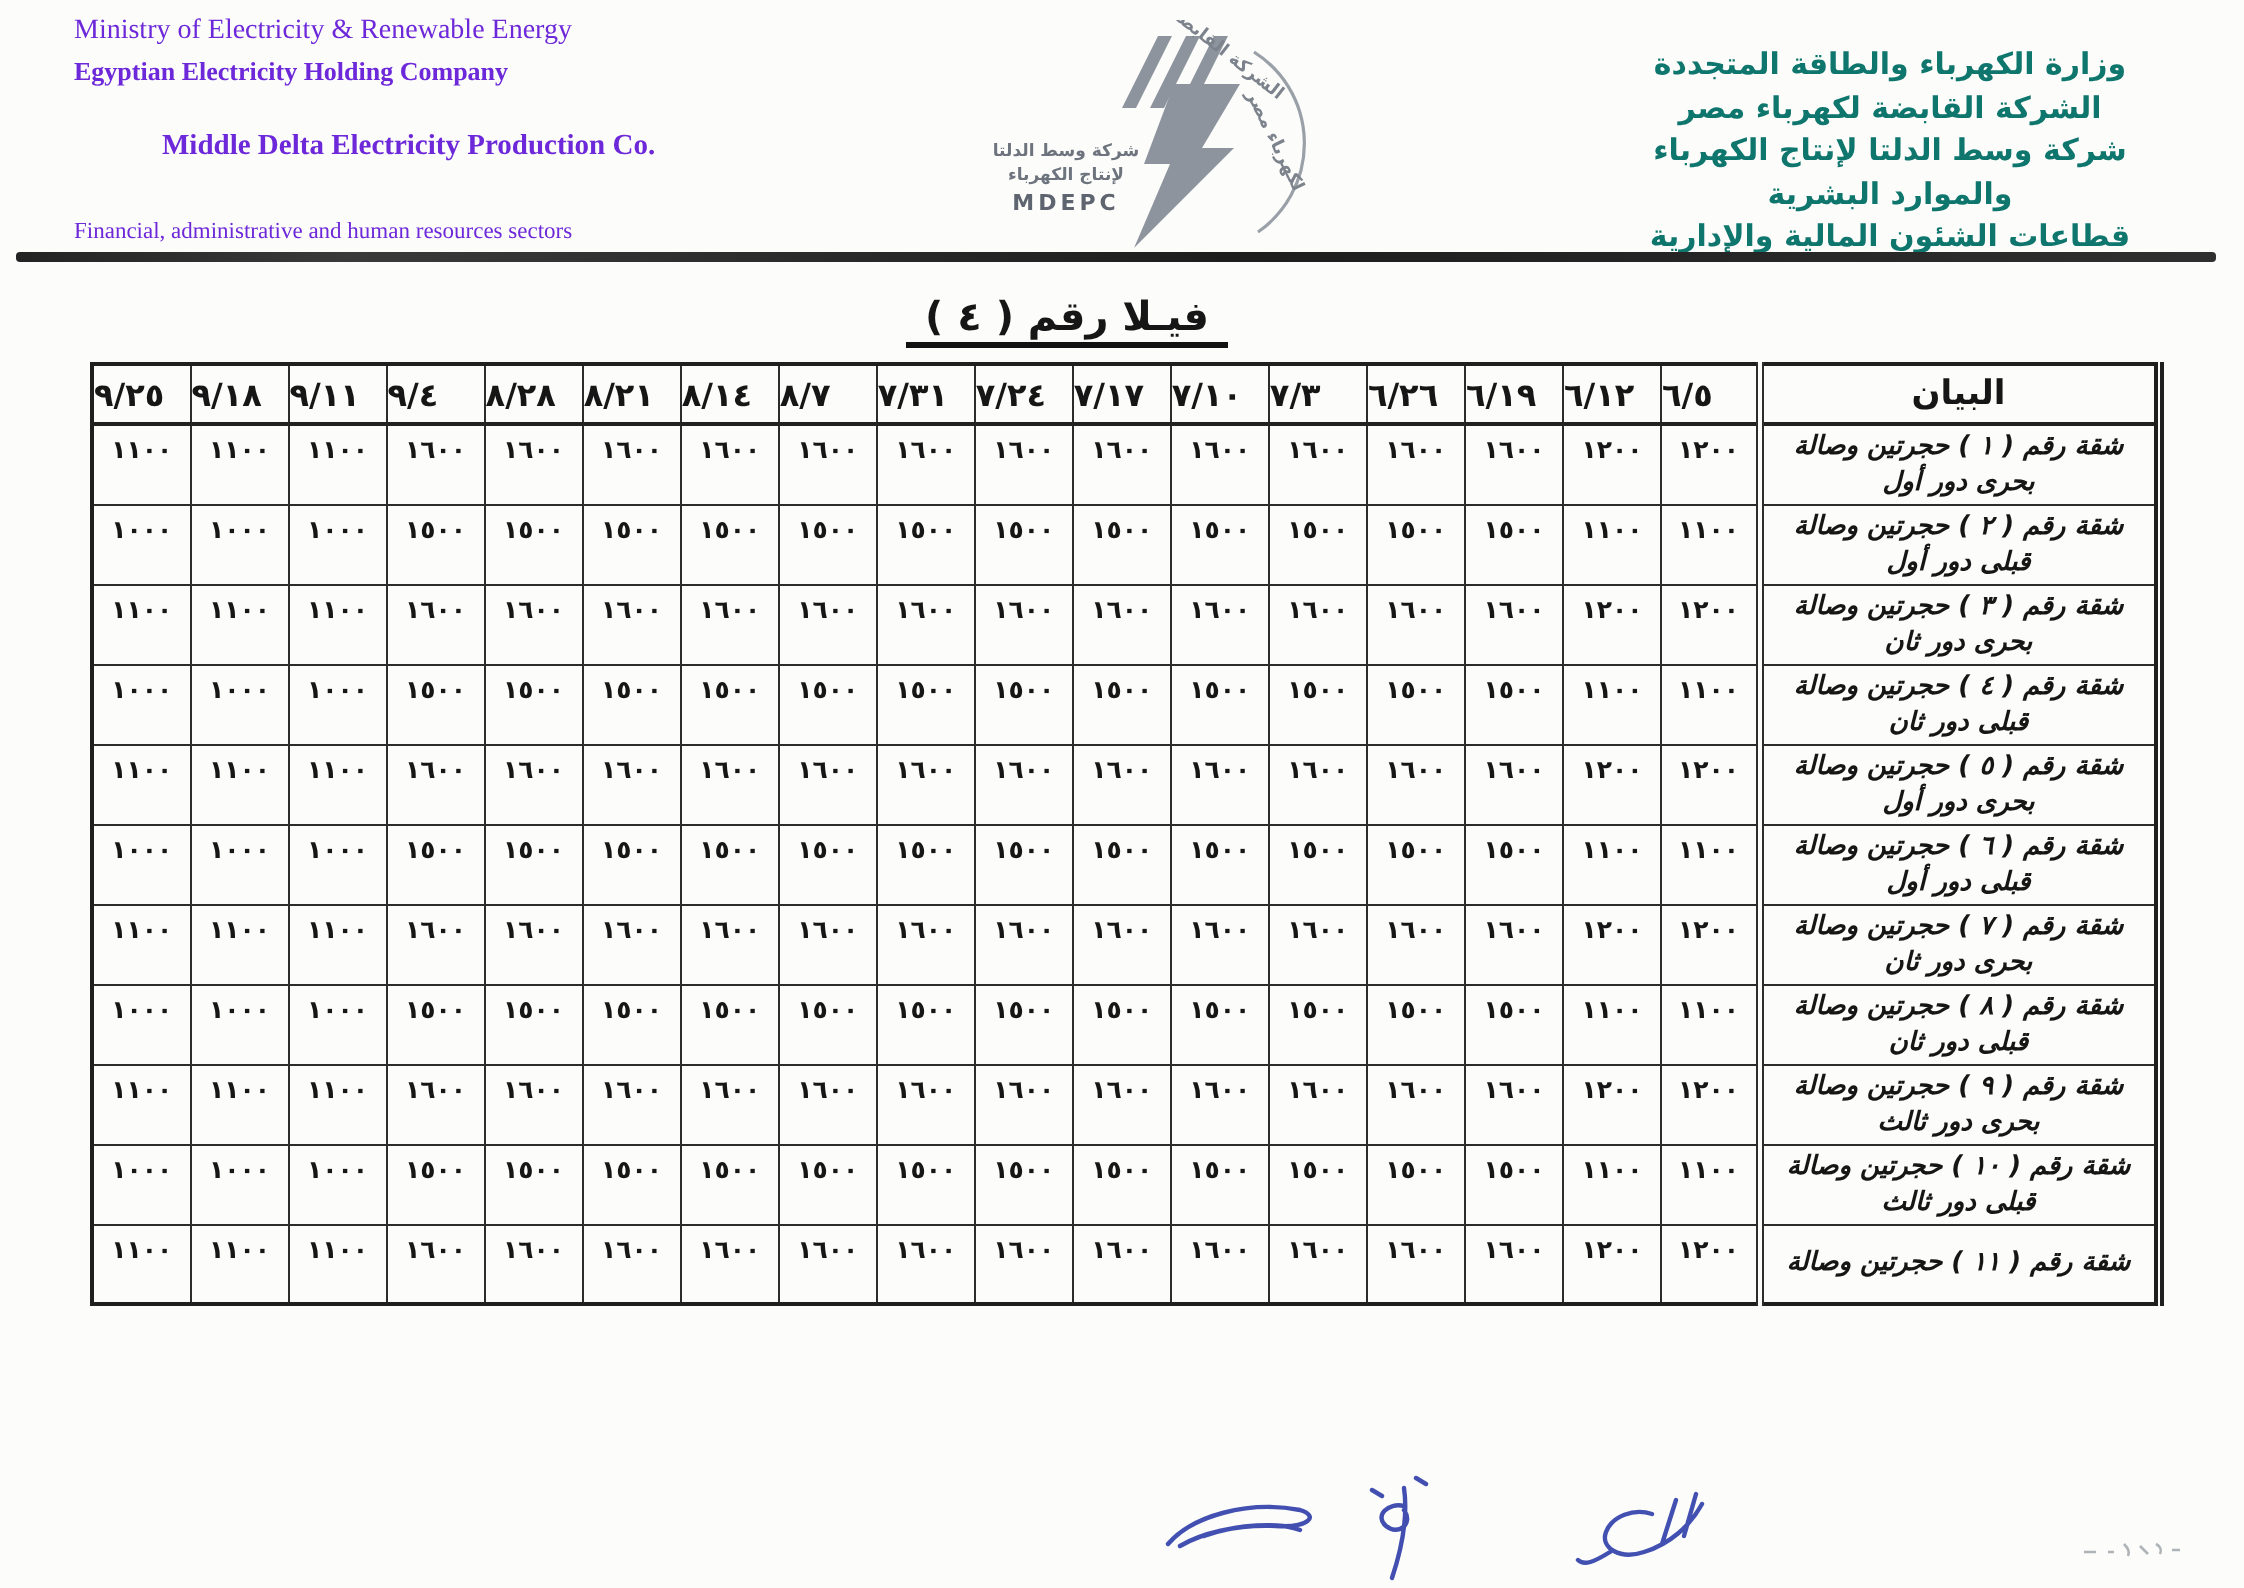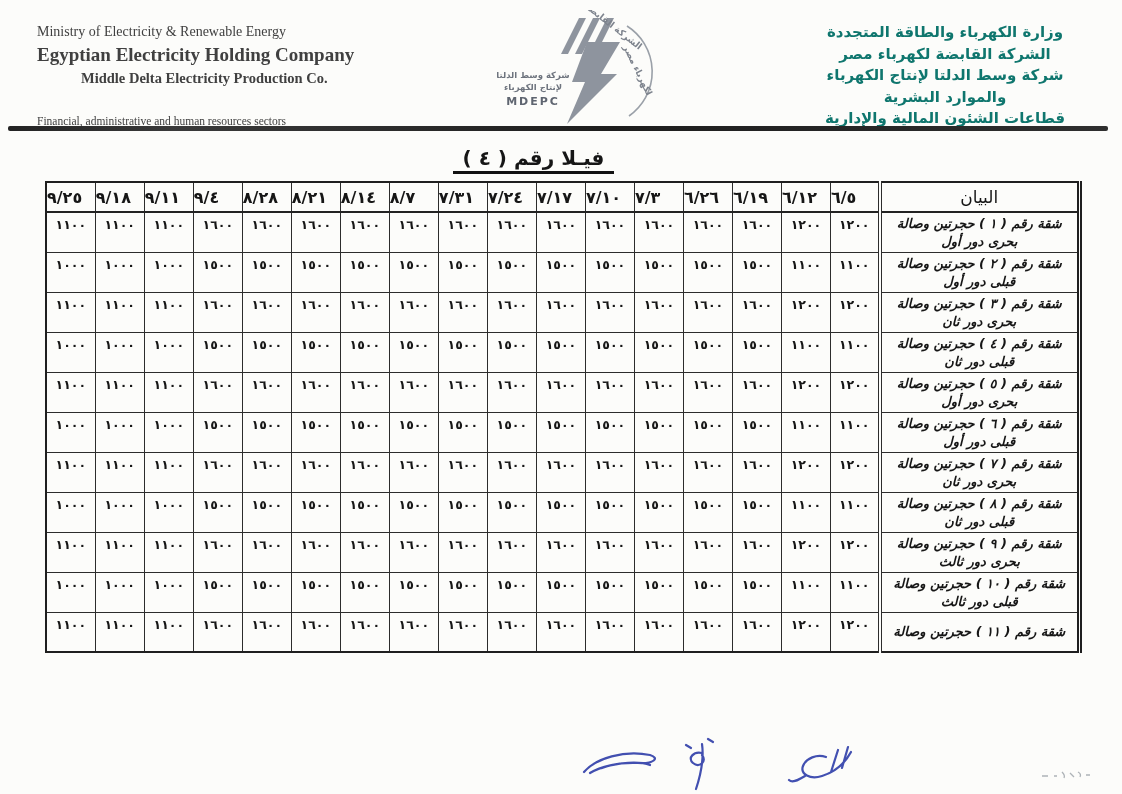--- a/index.html
+++ b/index.html
@@ -7,26 +7,26 @@
   body {
     position:relative;
     background:#fcfcfa;
     font-family:"DejaVu Sans", sans-serif;
     color:#161616;
     overflow:hidden;
   }
 
   
   .header-en{
-    position:absolute; left:37px; top:24px;
+    position:absolute; left:37px; top:8px;
     font-family:"Liberation Serif", serif;
-    color:#404040;
+    color:#6d28d9;
   }
   .header-en .l1{ font-size:14px; margin-bottom:4px; }
-  .header-en .l2{ font-size:19px; font-weight:bold; margin-bottom:4px; }
+  .header-en .l2{ font-size:13px; font-weight:bold; margin-bottom:21px; }
   .header-en .l3{ font-size:14.5px; font-weight:bold; margin-bottom:5px;margin-left:44px; }
   .header-en .l4{ font-size:11.5px; font-weight:normal;margin-top:28px; }
 
   .header-ar{
     position:absolute; right:24px; top:22px; width:306px;
     direction:rtl; text-align:center;
     font-weight:bold; font-size:15px; line-height:21.5px;
     color:#0f766e;
   }
 
@@ -51,21 +51,21 @@
   .table-wrap{ position:absolute; left:45px; top:181px; }
   table{
     border-collapse:collapse; table-layout:fixed; width:1037px;
     direction:rtl;
     border:2.4px solid #1f1f1f;
     border-right:5px double #1f1f1f;
   }
   th,td{ border:1.4px solid #2c2c2c; overflow:hidden; }
   th{ height:30px; vertical-align:middle; border-bottom:2px solid #222; }
   th.desc-th{
-    font-size:17px; font-weight:normal; text-align:center;
+    font-size:17px; font-weight:bold; text-align:center;
     border-left:4px double #2c2c2c;
   }
   th.date-th{ font-size:16px; font-weight:bold; text-align:left; letter-spacing:.5px; }
   tr.apt-row td{ height:39px; }
   td.desc-cell{
     font-weight:bold; font-size:13px; text-align:center;
     line-height:17.5px; padding:2px 4px;
     border-left:4px double #2c2c2c; vertical-align:middle;font-style:italic;
   }
   td.val-cell{

